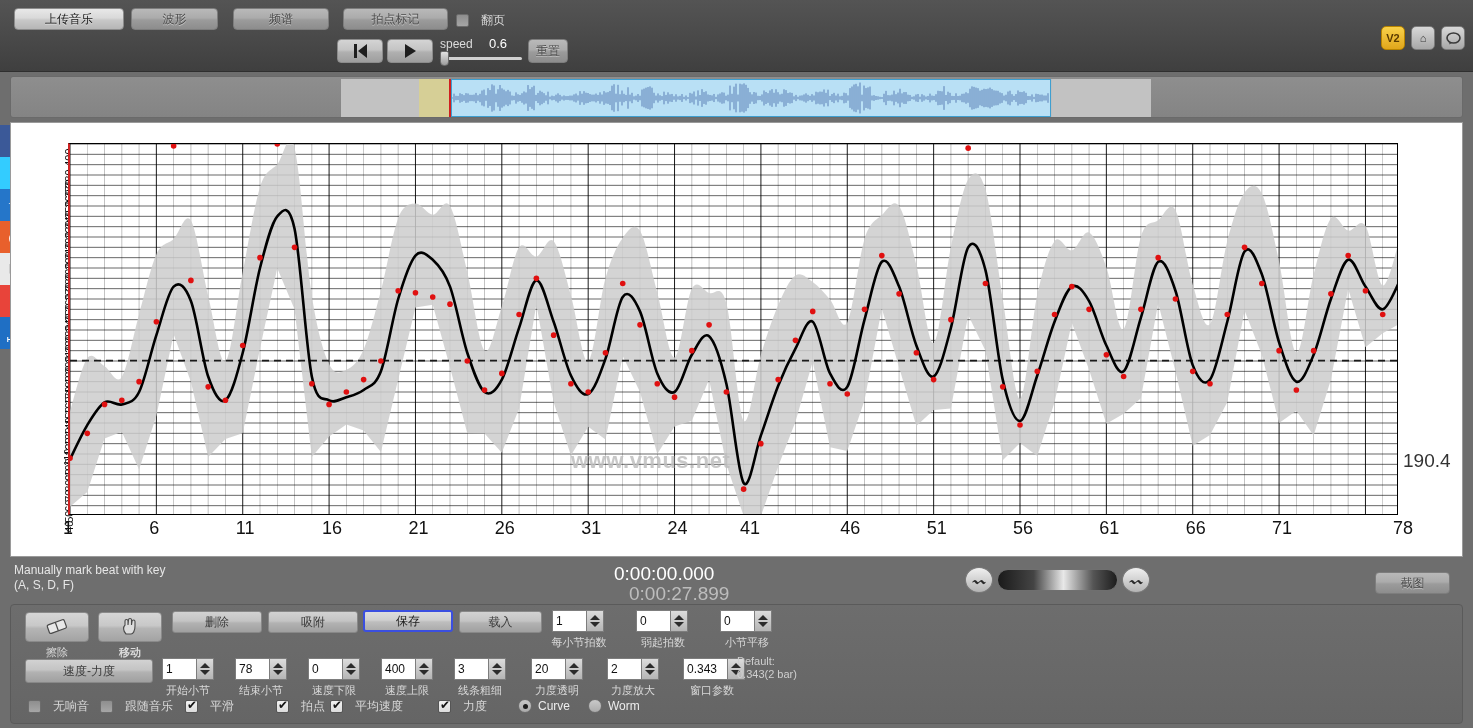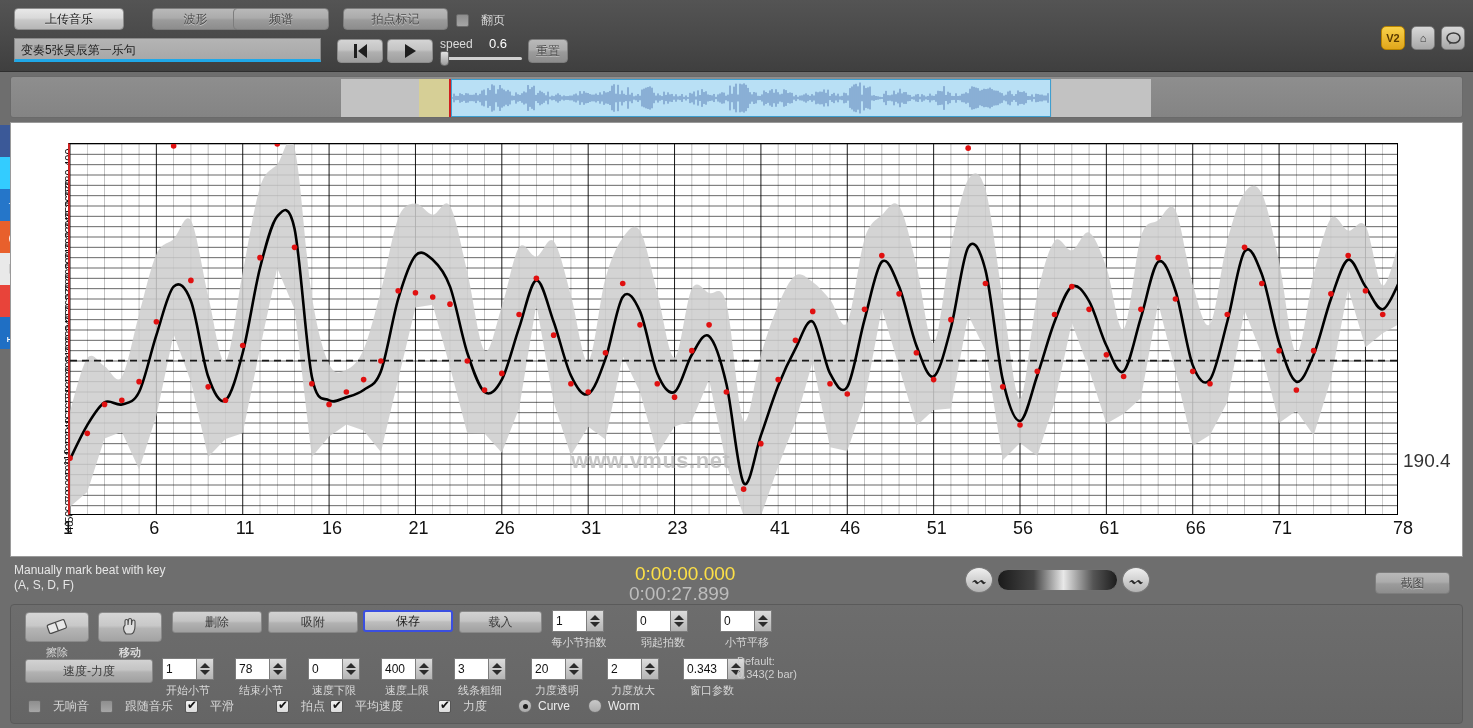--- a/index.html
+++ b/index.html
@@ -34,21 +34,21 @@
     background:linear-gradient(to bottom,#b9b9b9 0%,#ababab 45%,#9b9b9b 55%,#8d8d8d 100%);
     border:1px solid #7d7d7d;
     color:#4a4a4a;
   }
   .btn.sel{
     background:linear-gradient(to bottom,#e8e8e8 0%,#d9d9d9 45%,#c8c8c8 55%,#b6b6b6 100%);
     color:#1a1a1a;
   }
   .tb-btn{ position:absolute; top:8px; height:22px; }
   #b1{ left:14px; width:110px; }
-  #b2{ left:131px; width:87px;margin-left:21px; }
+  #b2{ left:131px; width:87px; }
   #b3{ left:233px; width:96px; }
   #b4{ left:343px; width:105px; }
 
   .chk{
     position:absolute;
     display:flex; align-items:center; gap:12px;
     font-size:12px; color:#d8d8d8;
   }
   .chkbox{
     width:13px;height:13px;
@@ -184,21 +184,21 @@
   .sc.ml{background:#e9e9e9;color:#777;}
   .sc.pl{background:#e8443a;font-size:22px;}
   .sc.hp{background:#1f6fc4;font-size:12px;flex-direction:column;line-height:1;}
   .sc.hp em{font-style:normal;font-size:7px;}
 
   
   .hintline{
     position:absolute; left:14px; top:563px;
     font-size:12px; color:#e6e6e6; line-height:15px;
   }
-  .timebig{ position:absolute; left:635px; top:563px; font-size:19px; color:#fde047; }
+  .timebig{ position:absolute; left:614px; top:563px; font-size:19px; color:#ffffff; }
   .timesmall{ position:absolute; left:629px; top:583px; font-size:19px; color:#bdbdbd; }
 
   .volwrap{ position:absolute; left:965px; top:566px; width:185px; height:28px;
             display:flex; align-items:center; gap:4px; }
   .volknob{
     width:28px;height:26px;border-radius:50%;
     background:linear-gradient(to bottom,#f0f0f0,#b4b4b4);
     border:1px solid #7a7a7a;
     display:flex;align-items:center;justify-content:center;
     font-size:13px; color:#2a2a2a;
@@ -265,21 +265,20 @@
   <div class="btn sel tb-btn" id="b1">上传音乐</div>
   <div class="btn dark tb-btn" id="b2">波形</div>
   <div class="btn dark tb-btn" id="b3">频谱</div>
   <div class="btn dark tb-btn" id="b4">拍点标记</div>
 
   <label class="chk" id="pageflip">
     <span class="chkbox"></span>
     <span>翻页</span>
   </label>
 
-  <div class="trackinput">变奏5张昊辰第一乐句</div>
 
   <div class="tbtn" id="tprev">
     <span class="ic-prevbar"></span>
       <span class="ic-prev"></span>
   </div>
   <div class="tbtn" id="tplay">
     <span class="ic-play"></span>
   </div>
 
   <div class="speedlabel">speed</div>
@@ -569,22 +568,22 @@
       </svg>
   </div>
   <div class="xlabels" id="xlabels">
       <span style="left: -5px;">1</span>
       <span style="left: 81.3636px;">6</span>
       <span style="left: 167.727px;">11</span>
       <span style="left: 254.091px;">16</span>
       <span style="left: 340.455px;">21</span>
       <span style="left: 426.818px;">26</span>
       <span style="left: 513.182px;">31</span>
-      <span style="left: 599.545px;">23</span>
-      <span style="left: 702px; text-align: center;">41</span>
+      <span style="left: 599.545px;">24</span>
+      <span style="left: 672px; text-align: center;">41</span>
       <span style="left: 772.273px;">46</span>
       <span style="left: 858.636px;">51</span>
       <span style="left: 945px;">56</span>
       <span style="left: 1031.36px;">61</span>
       <span style="left: 1117.73px;">66</span>
       <span style="left: 1204.09px;">71</span>
       <span style="left: 1325px;">78</span>
     </div>
   <div class="valuelabel">190.4</div>
   <div class="watermark">www.vmus.net</div>

